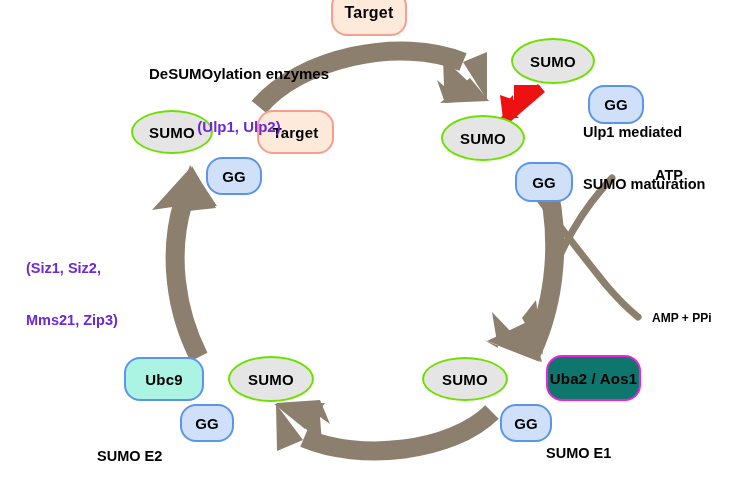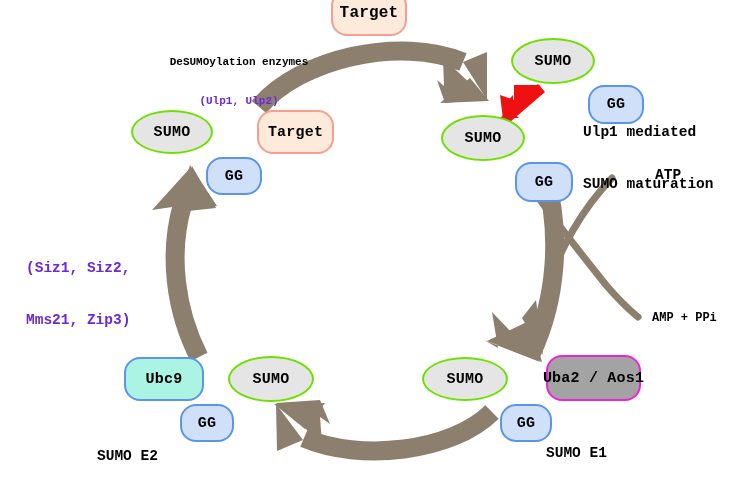--- a/index.html
+++ b/index.html
@@ -7,21 +7,21 @@
     margin: 0;
     padding: 0;
     background: #ffffff;
   }
   #stage {
     position: relative;
     width: 748px;
     height: 488px;
     background: #ffffff;
     overflow: hidden;
-    font-family: Liberation Mono, monospace;
+    font-family: Liberation Sans, sans-serif;
   }
   
   .node {
     position: absolute;
     display: flex;
     align-items: center;
     justify-content: center;
     box-sizing: border-box;
     font-weight: bold;
     color: #000000;
@@ -48,21 +48,21 @@
   .sk-xxxx {
     background: #8ff6f8;
     border: 2.5px solid #3de6ef;
   }
   .sk-ubc9 {
     background: #abf3e3;
     border: 2.5px solid #5b95e8;
     margin-left: 21px;
   }
   .sk-uba2 {
-    background: #a3a3a3;
+    background: #0f766e;
     border: 2.5px solid #ee22d9;
   }
 
   
   .label {
     position: absolute;
     font-weight: bold;
     line-height: 1.18;
     white-space: pre;
     color: #000000;
@@ -141,21 +141,21 @@
   <div class="node rrect sk-gg" style="left:515px; top:118px; width:58px; height:40px; font-size:15px;">GG</div>
 
   <div class="node ellipse sk-sumo" style="left:422px; top:357px; width:86px; height:44px; font-size:15px;">SUMO</div>
   <div class="node rrect sk-gg" style="left:500px; top:360px; width:52px; height:38px; font-size:15px;">GG</div>
   <div class="node rrect sk-uba2" style="left:546px; top:355px; width:95px; height:46px; font-size:15px;">Uba2 / Aos1</div>
 
   <div class="node rrect sk-ubc9" style="left:103px; top:357px; width:80px; height:44px; font-size:15px;">Ubc9</div>
   <div class="node rrect sk-gg" style="left:180px; top:360px; width:54px; height:38px; font-size:15px;">GG</div>
   <div class="node ellipse sk-sumo" style="left:228px; top:356px; width:86px; height:46px; font-size:15px;">SUMO</div>
 
-  <div class="label tc" style="left:114px; top:30px; width:250px; font-size:11px;">
+  <div class="label tc" style="left:114px; top:30px; width:250px; font-size:15px;">
     <div>DeSUMOylation enzymes</div>
     <div class="blue">(Ulp1, Ulp2)</div>
   </div>
 
   <div class="label" style="left:583px; top:90px; width:170px; font-size:14.5px;">
     <div>Ulp1 mediated</div>
     <div>SUMO maturation</div>
   </div>
 
   <div class="label" style="left:628px; top:167px; font-size:14.5px;margin-left:27px;">ATP</div>

